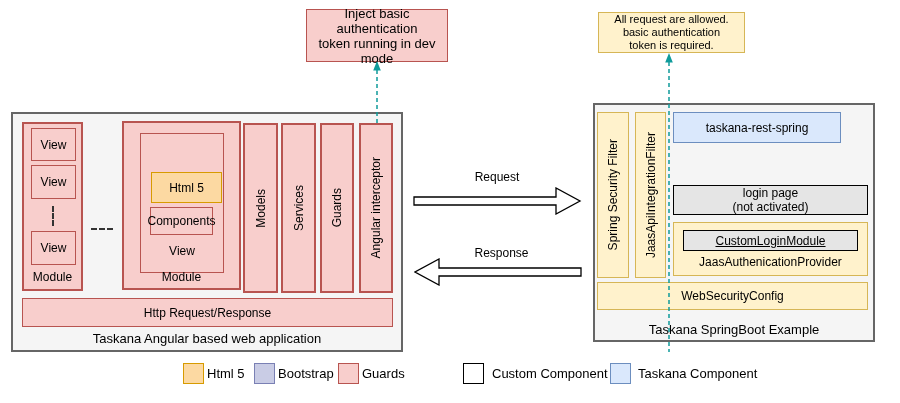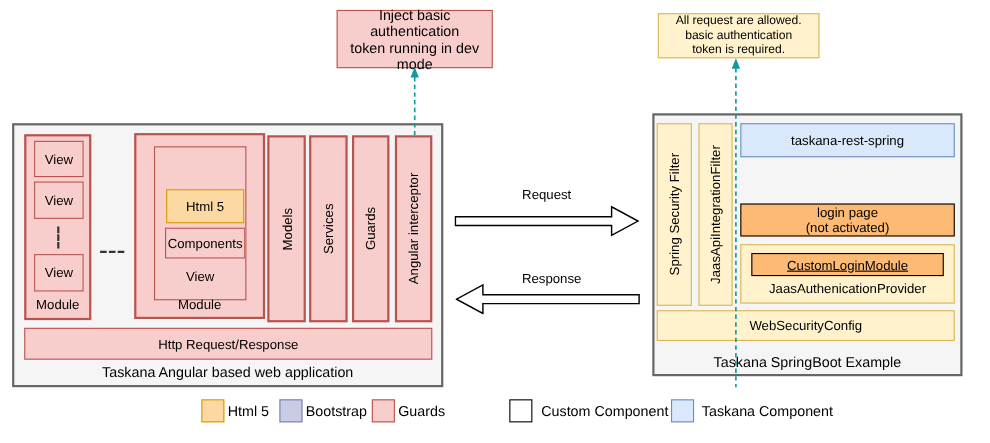--- a/index.html
+++ b/index.html
@@ -3,21 +3,21 @@
 <meta charset="utf-8">
 <style>
   html,body{margin:0;padding:0;background:#fff;}
   .stage{position:relative;width:900px;height:403px;background:#fff;overflow:hidden;
          font-family:"Liberation Sans", sans-serif;color:#000;}
   .box{position:absolute;box-sizing:border-box;display:flex;align-items:center;justify-content:center;
        text-align:center;font-size:12px;line-height:14px;}
   .pink{background:#f8cecc;border:1px solid #b85450;}
   .yellow{background:#fff2cc;border:1px solid #d6b656;}
   .blue{background:#dae8fc;border:1px solid #6c8ebf;}
-  .whitebox{background:#fdba74;border:1px solid #000000;}
+  .whitebox{background:#e5e5e5;border:1px solid #000000;}
   .lavender{background:#c9cce5;border:1px solid #7a80b4;}
   .orange{background:#fcd9a2;border:1px solid #d79b00;}
   .gray{background:#f5f5f5;border:2px solid #666666;}
   .b2{border-width:2px;}
   .note{white-space:pre-line;font-size:13px;line-height:15px;padding:10px;}
   .note-y{white-space:pre-line;font-size:11px;line-height:13px;padding:1px;}
   .pre{white-space:pre-line;}
   .vtext{writing-mode:vertical-rl;transform:rotate(180deg);font-size:12px;}
   .lbl{position:absolute;box-sizing:border-box;text-align:center;font-size:12px;line-height:15px;}
   .cap{font-size:13px;}
@@ -55,21 +55,21 @@
   <div class="box pink" style="left:31px;top:165px;width:45px;height:34px;">View</div>
   <div class="vdash" style="left:52px;top:206px;height:20px;"></div>
   <div class="box pink" style="left:31px;top:231px;width:45px;height:34px;">View</div>
   <div class="lbl" style="left:22px;top:270px;width:61px;">Module</div>
 
   <div class="hdash" style="left:91px;top:228px;width:22px;"></div>
 
   <div class="box pink b2" style="left:122px;top:121px;width:119px;height:169px;"></div>
   <div class="box pink" style="left:140px;top:133px;width:84px;height:140px;"></div>
   <div class="box orange" style="left:151px;top:172px;width:71px;height:31px;">Html 5</div>
-  <div class="box pink" style="left:150px;top:207px;width:73px;height:28px;">Components</div>
+  <div class="box pink" style="left:150px;top:207px;width:63px;height:28px;">Components</div>
   <div class="lbl" style="left:140px;top:244px;width:84px;">View</div>
   <div class="lbl" style="left:122px;top:270px;width:119px;">Module</div>
 
   <div class="box pink b2" style="left:243px;top:123px;width:35px;height:170px;">
     <span class="vtext">Models</span>
   </div>
   <div class="box pink b2" style="left:281px;top:123px;width:35px;height:170px;">
     <span class="vtext">Services</span>
   </div>
   <div class="box pink b2" style="left:320px;top:123px;width:34px;height:170px;">
@@ -91,21 +91,21 @@
     <polygon points="167,10 25,10 25,1 1,14 25,27 25,18 167,18" fill="#ffffff" stroke="#000000" stroke-width="1.3"></polygon>
   </svg>
 
   <div class="box gray" style="left:593px;top:103px;width:282px;height:239px;"></div>
   <div class="box yellow" style="left:597px;top:112px;width:32px;height:166px;">
     <span class="vtext">Spring Security Filter</span>
   </div>
   <div class="box yellow" style="left:635px;top:112px;width:31px;height:166px;">
     <span class="vtext">JaasApiIntegrationFilter</span>
   </div>
-  <div class="box blue" style="left:673px;top:112px;width:195px;height:31px;">taskana-rest-spring</div>
+  <div class="box blue" style="left:673px;top:112px;width:168px;height:31px;">taskana-rest-spring</div>
   <div class="box whitebox pre" style="left:673px;top:185px;width:195px;height:30px;">login page
 (not activated)</div>
   <div class="box yellow" style="left:673px;top:222px;width:195px;height:54px;"></div>
   <div class="box whitebox" style="left:683px;top:230px;width:175px;height:21px;text-decoration:underline;">CustomLoginModule</div>
   <div class="lbl" style="left:673px;top:255px;width:195px;">JaasAuthenicationProvider</div>
   <div class="box yellow" style="left:597px;top:282px;width:271px;height:28px;">WebSecurityConfig</div>
   <div class="lbl cap" style="left:593px;top:322px;width:282px;">Taskana SpringBoot Example</div>
 
   <div class="legend-item" style="left:183px;top:362px;">
     <span class="swatch" style="background:#fcd9a2;border-color:#d79b00;"></span>

